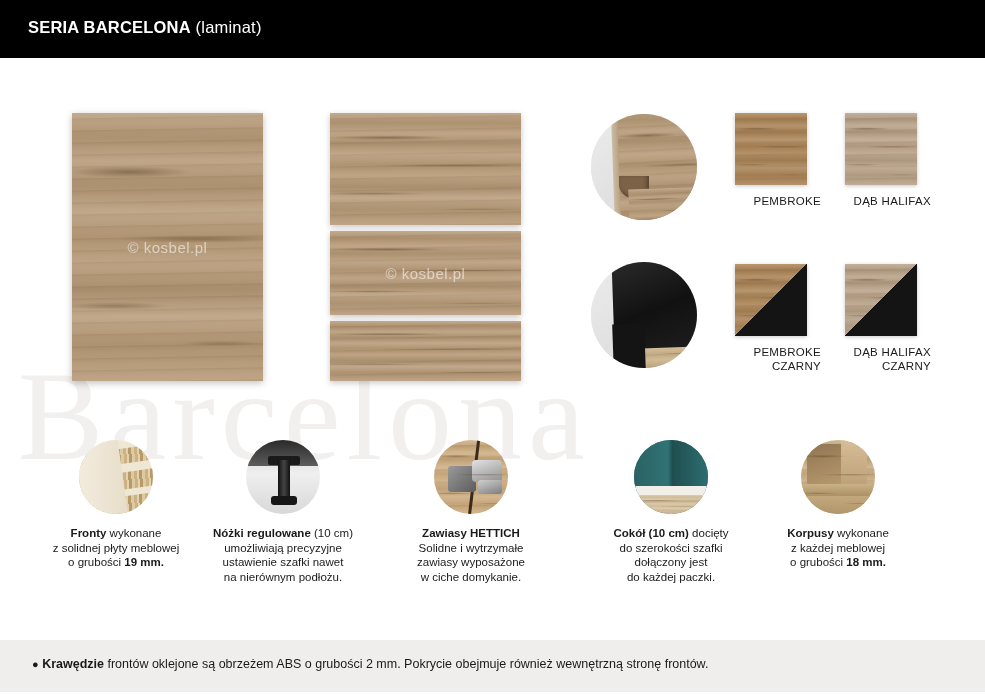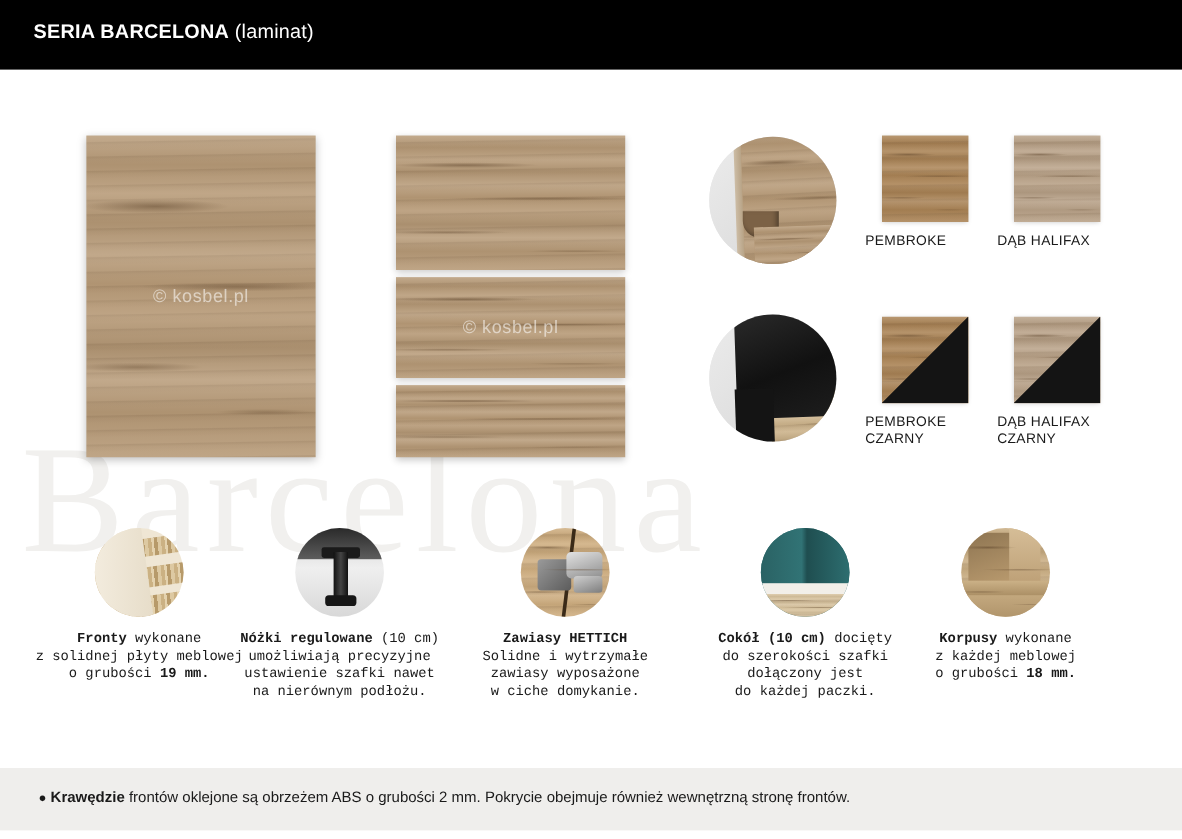--- a/index.html
+++ b/index.html
@@ -196,42 +196,41 @@
     overflow: hidden;
   }
   .swatch-black-tri {
     position: absolute; inset: 0;
     background: linear-gradient(to bottom right, rgba(0,0,0,0) 0%, rgba(0,0,0,0) 49.6%, #141414 50%, #141414 100%);
     z-index: 6;
   }
   .swatch-label {
     margin-top: 9px;
     width: 72px;
-    text-align: left;
+    text-align: right;
     font-size: 11.5px;
     letter-spacing: .3px;
     line-height: 14px;
     color: #1a1a1a;
     white-space: nowrap;
     position: relative;
     left: -14px;
     width: 100px;
   }
 
   
   .features {
     position: absolute;
     left: 0; top: 382px;
     width: 985px; height: 200px;
   }
   .feature {
     position: absolute;
     width: 196px;
     text-align: center;
-    font-family: Liberation Mono, monospace;
   }
   .f1 { left: 18px; }
   .f2 { left: 185px; }
   .f3 { left: 373px; }
   .f4 { left: 573px; }
   .f5 { left: 740px; }
 
   .feature-icon {
     width: 74px; height: 74px;
     border-radius: 50%;

